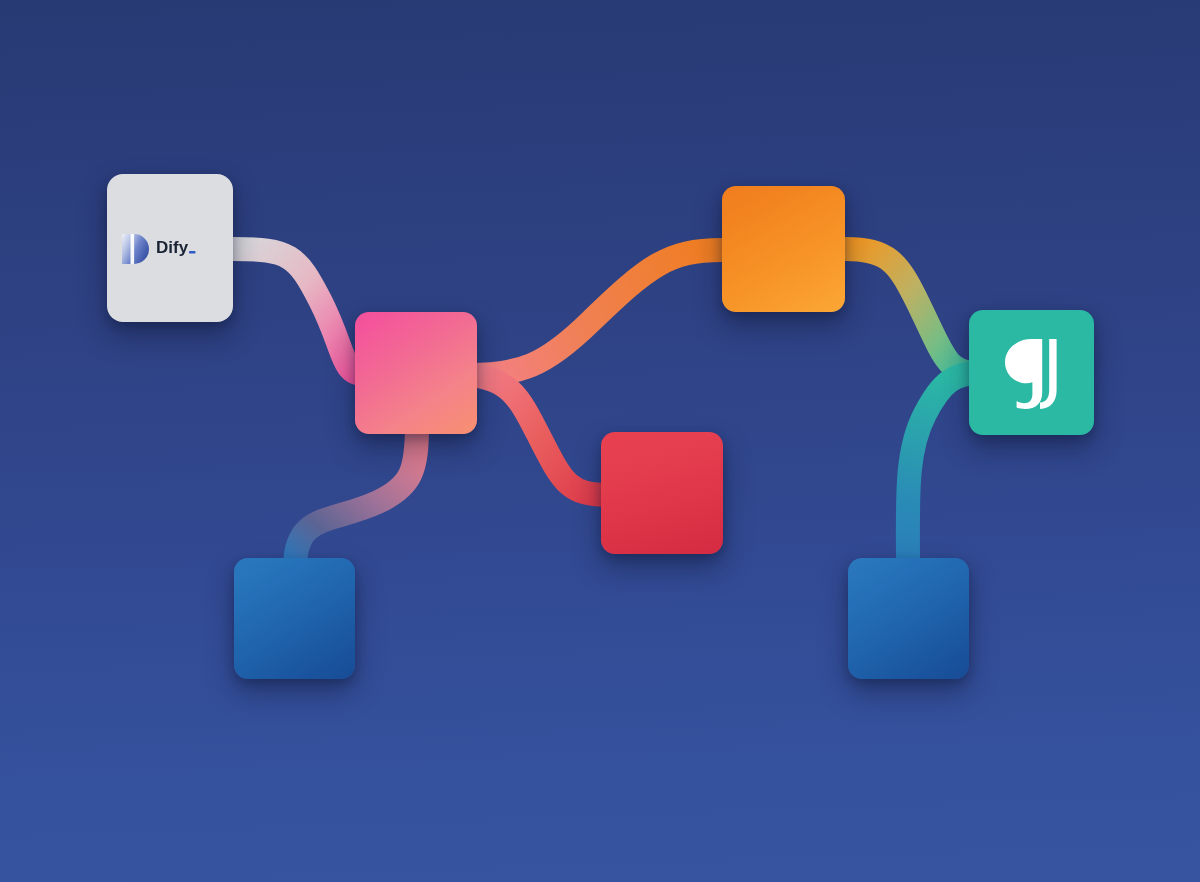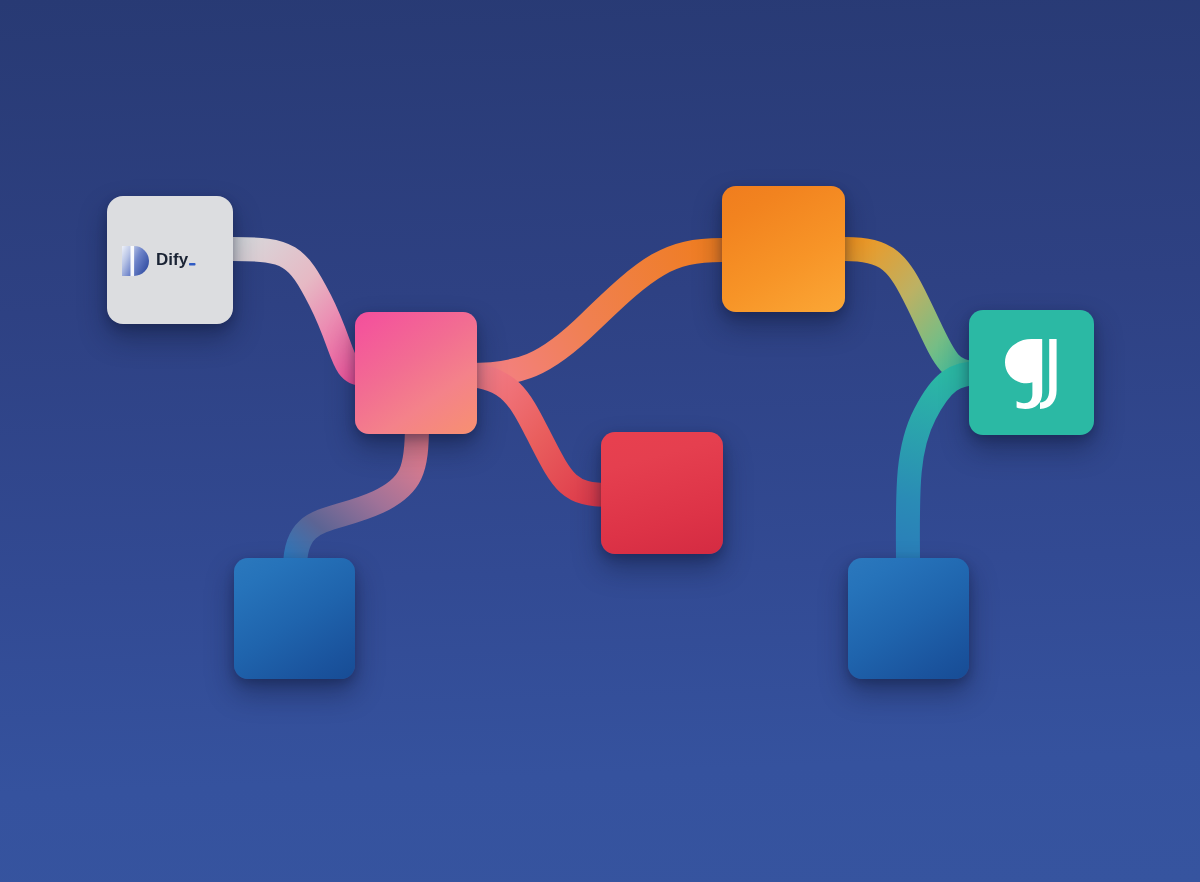--- a/index.html
+++ b/index.html
@@ -38,22 +38,22 @@
     z-index: 2;
     border-radius: 14px;
     box-sizing: border-box;
   }
   .node-shadow {
     box-shadow: 0 14px 28px rgba(12, 20, 48, 0.40), 0 4px 10px rgba(12, 20, 48, 0.26);
   }
 
   
   #node-dify {
-    left: 107px; top: 196px;
-    width: 126px; height: 128px;
+    left: 107px; top: 174px;
+    width: 126px; height: 148px;
     background: #dcdde0;
     border-radius: 16px;
     display: flex;
     align-items: center;
     justify-content: center;
   }
   .dify-logo {
     display: flex;
     align-items: center;
     gap: 7px;

